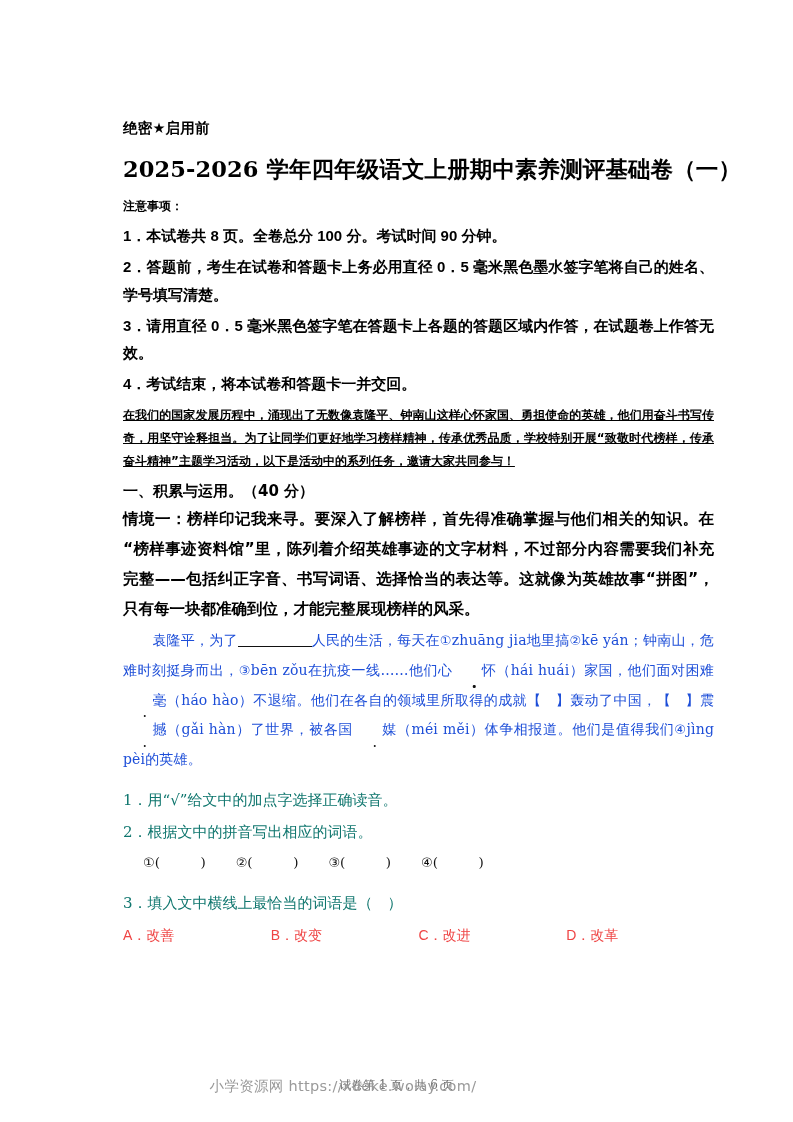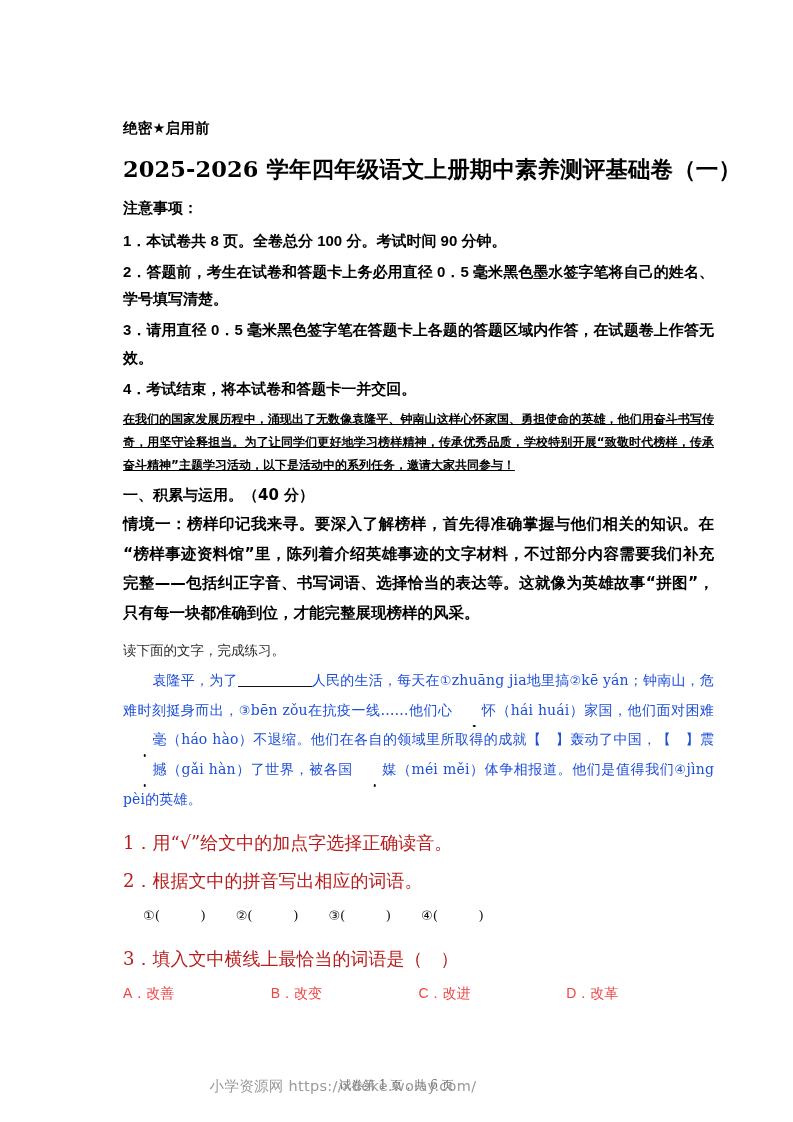--- a/index.html
+++ b/index.html
@@ -44,21 +44,21 @@
     font-weight: 700;
     line-height: 1.4;
     margin: 0 0 12px 0;
     text-align: left;
     letter-spacing: .1px;
     white-space: nowrap;
   }
 
   .notice-head {
     font-family: "DejaVu Sans", "Liberation Sans", sans-serif;
-    font-size: 15px;
+    font-size: 12px;
     font-weight: 700;
     line-height: 1.5;
     margin: 0 0 7px 0;
   }
 
   .notice-item {
     font-family: Liberation Sans, sans-serif;
     font-size: 15px;
     font-weight: 700;
     line-height: 1.85;
@@ -116,24 +116,24 @@
     margin: 0 0 10px 0;
     text-indent: 2.1em;
     text-align: justify;
     text-justify: inter-ideograph;
     color: #1d4ed8;
     letter-spacing: .15px;
   }
 
   .q-line {
     font-family: "DejaVu Serif", "Liberation Serif", serif;
-    font-size: 18px;
+    font-size: 15px;
     line-height: 2.12;
     margin: 0;
-    color: #b91c1c;
+    color: #0f766e;
   }
 
   .blank-line {
     display: inline-block;
     border-bottom: 1px solid #111;
     width: 74px;
     vertical-align: -2px;
   }
 
   .dotted {
@@ -219,21 +219,20 @@
   <p class="notice-item">2．答题前，考生在试卷和答题卡上务必用直径 0．5 毫米黑色墨水签字笔将自己的姓名、学号填写清楚。</p>
   <p class="notice-item">3．请用直径 0．5 毫米黑色签字笔在答题卡上各题的答题区域内作答，在试题卷上作答无效。</p>
   <p class="notice-item">4．考试结束，将本试卷和答题卡一并交回。</p>
 
   <p class="intro-para">在我们的国家发展历程中，涌现出了无数像袁隆平、钟南山这样心怀家国、勇担使命的英雄，他们用奋斗书写传奇，用坚守诠释担当。为了让同学们更好地学习榜样精神，传承优秀品质，学校特别开展“致敬时代榜样，传承奋斗精神”主题学习活动，以下是活动中的系列任务，邀请大家共同参与！</p>
 
   <p class="section-head">一、积累与运用。（40 分）</p>
 
   <p class="scenario-para">情境一：榜样印记我来寻。要深入了解榜样，首先得准确掌握与他们相关的知识。在“榜样事迹资料馆”里，陈列着介绍英雄事迹的文字材料，不过部分内容需要我们补充完整——包括纠正字音、书写词语、选择恰当的表达等。这就像为英雄故事“拼图”，只有每一块都准确到位，才能完整展现榜样的风采。</p>
 
-  <p class="read-instruction">读下面的文字，完成练习。</p>
 
   <p class="passage"><span>袁隆平，为了</span><span class="blank-line"></span><span>人民的生活，每天在</span><span class="circnum">①</span><span>zhuāng jia</span><span>地里搞</span><span class="circnum">②</span><span>kē yán</span><span>；钟南山，危难时刻挺身而出，</span><span class="circnum">③</span><span>bēn zǒu</span><span>在抗疫一线……他们心</span><span class="dotted">怀</span><span class="nowrap">（hái huái）</span><span>家国，他们面对困难</span><span class="dotted">毫</span><span class="nowrap">（háo hào）</span><span>不退缩。他们在各自的领域里所取得的成就</span><span>【　】</span><span>轰动了中国，</span><span>【　】</span><span>震</span><span class="dotted">撼</span><span class="nowrap">（gǎi hàn）</span><span>了世界，被各国</span><span class="dotted">媒</span><span class="nowrap">（méi měi）</span><span>体争相报道。他们是值得我们</span><span class="circnum">④</span><span>jìng pèi</span><span>的英雄。</span></p>
 
   <p class="q-line">1．用“√”给文中的加点字选择正确读音。</p>
 
   <p class="q-line">2．根据文中的拼音写出相应的词语。</p>
 
   <p class="answer-row"><span class="slot"><span class="circnum">①</span><span>(　　　)</span></span><span class="slot"><span class="circnum">②</span><span>(　　　)</span></span><span class="slot"><span class="circnum">③</span><span>(　　　)</span></span><span class="slot"><span class="circnum">④</span><span>(　　　)</span></span></p>
 
   <p class="q-line" style="margin-top:10px;">3．填入文中横线上最恰当的词语是（　）</p>

